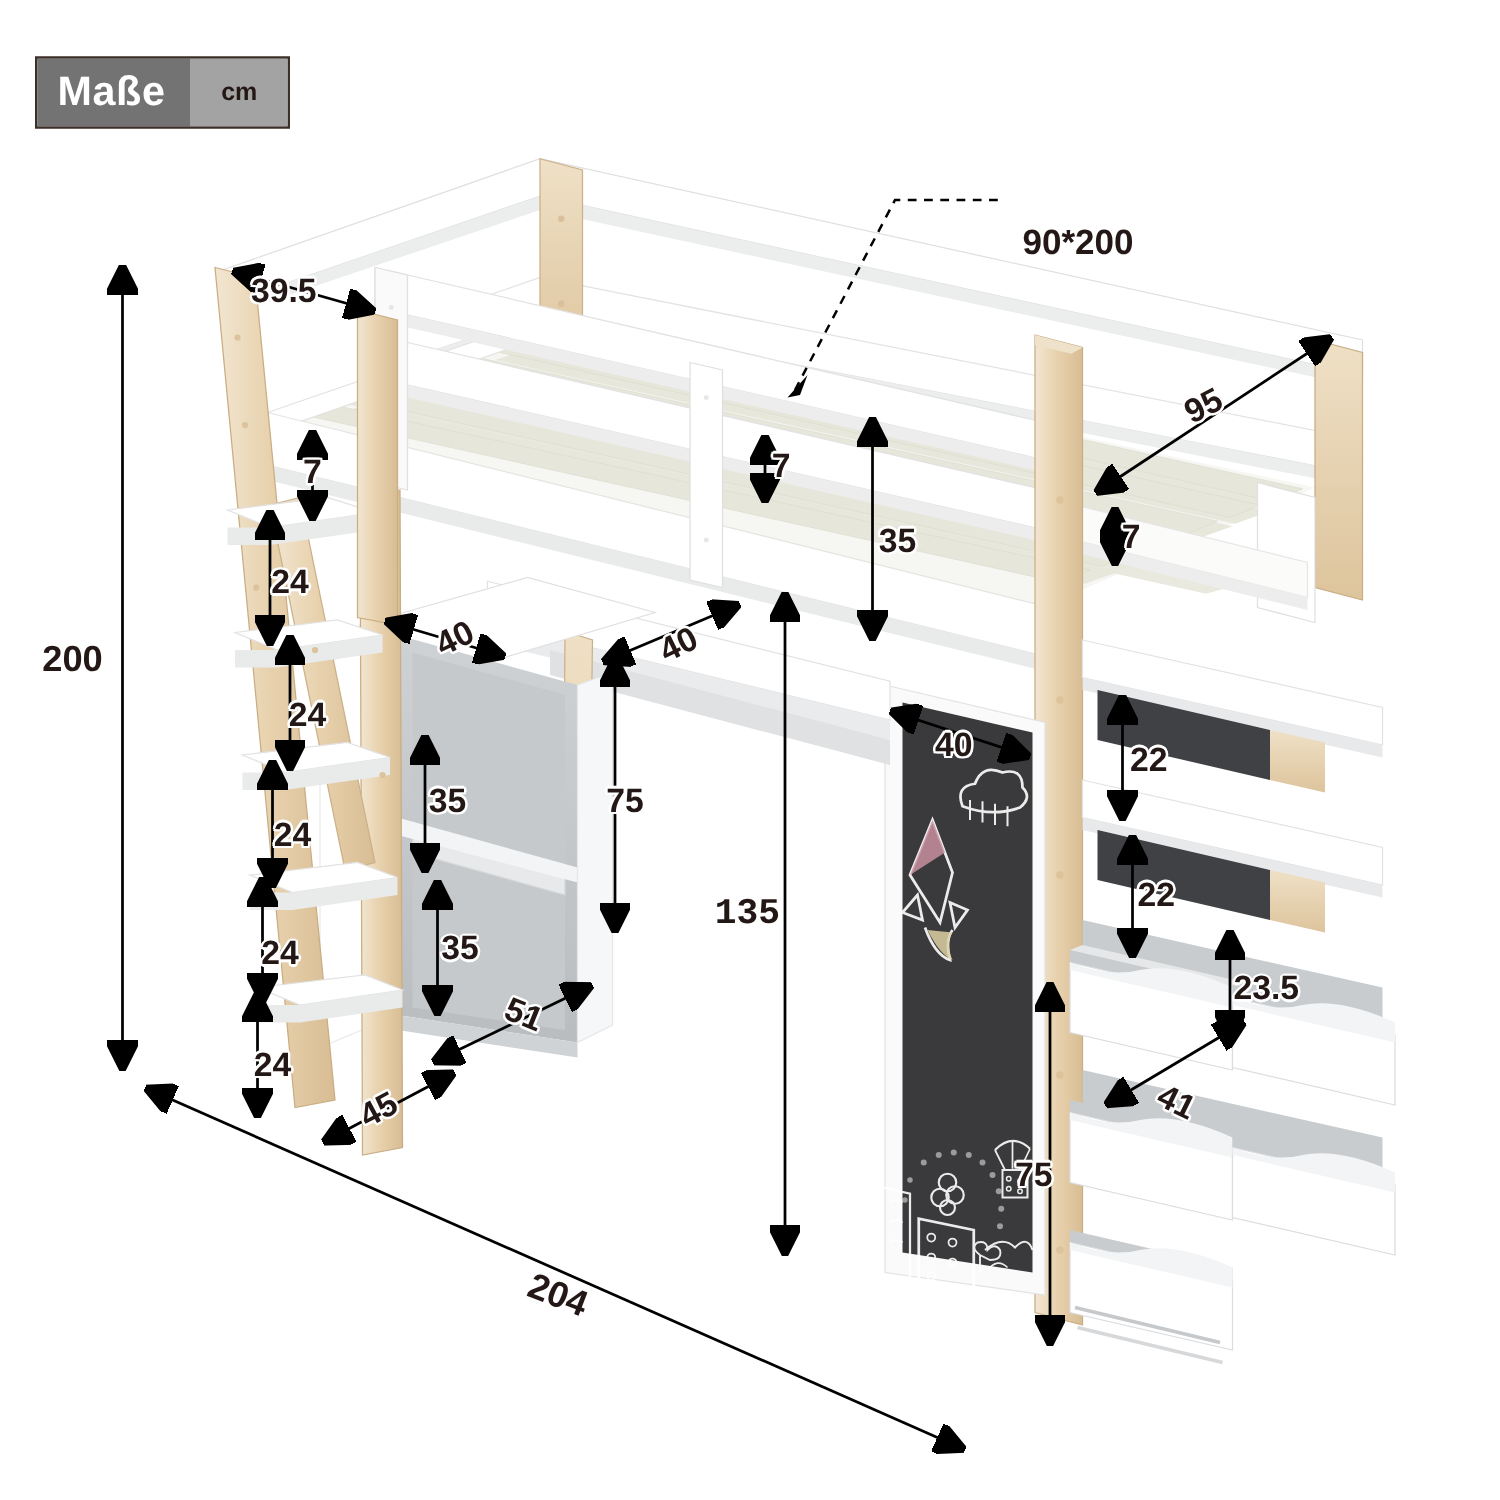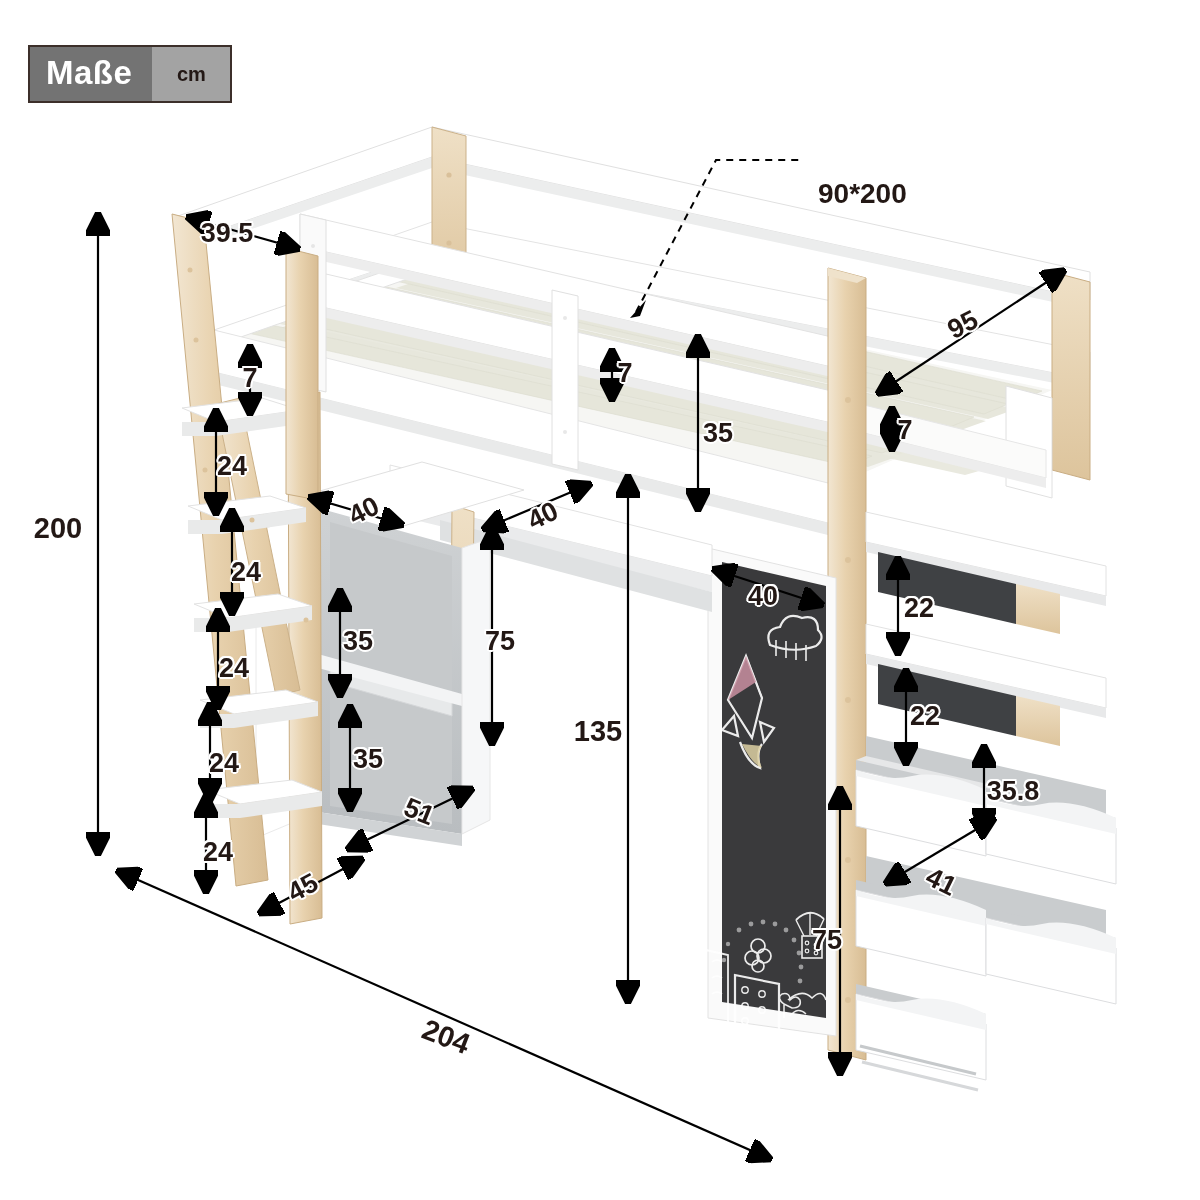--- a/index.html
+++ b/index.html
@@ -440,27 +440,27 @@
       <div class="dim" style="left: 234px; top: 668px; transform: translate(-50%, -50%) rotate(0deg);">24</div>
       <div class="dim" style="left: 224px; top: 763px; transform: translate(-50%, -50%) rotate(0deg);">24</div>
       <div class="dim" style="left: 218px; top: 852px; transform: translate(-50%, -50%) rotate(0deg);">24</div>
       <div class="dim" style="left: 303px; top: 888px; transform: translate(-50%, -50%) rotate(-28deg);">45</div>
       <div class="dim" style="left: 364px; top: 511px; transform: translate(-50%, -50%) rotate(-26deg);">40</div>
       <div class="dim" style="left: 543px; top: 516px; transform: translate(-50%, -50%) rotate(-26deg);">40</div>
       <div class="dim" style="left: 358px; top: 641px; transform: translate(-50%, -50%) rotate(0deg);">35</div>
       <div class="dim" style="left: 368px; top: 759px; transform: translate(-50%, -50%) rotate(0deg);">35</div>
       <div class="dim" style="left: 419px; top: 812px; transform: translate(-50%, -50%) rotate(22deg);">51</div>
       <div class="dim" style="left: 500px; top: 641px; transform: translate(-50%, -50%) rotate(0deg);">75</div>
-      <div class="dim lg" style="left: 598px; top: 731px; transform: translate(-50%, -50%) rotate(0deg);">135</div>
+      <div class="dim lg" style="left: 598px; top: 731px; transform: translate(-50%, -50%) rotate(0deg); font-family: Liberation Mono, monospace;">135</div>
       <div class="dim" style="left: 625px; top: 373px; transform: translate(-50%, -50%) rotate(0deg);">7</div>
       <div class="dim" style="left: 718px; top: 433px; transform: translate(-50%, -50%) rotate(0deg);">35</div>
       <div class="dim" style="left: 963px; top: 325px; transform: translate(-50%, -50%) rotate(-27deg);">95</div>
       <div class="dim" style="left: 905px; top: 430px; transform: translate(-50%, -50%) rotate(0deg);">7</div>
       <div class="dim" style="left: 763px; top: 596px; transform: translate(-50%, -50%) rotate(0deg);">40</div>
       <div class="dim" style="left: 919px; top: 608px; transform: translate(-50%, -50%) rotate(0deg);">22</div>
       <div class="dim" style="left: 925px; top: 716px; transform: translate(-50%, -50%) rotate(0deg);">22</div>
-      <div class="dim" style="left: 1013px; top: 791px; transform: translate(-50%, -50%) rotate(0deg);">35.8</div>
+      <div class="dim" style="left: 1013px; top: 791px; transform: translate(-50%, -50%) rotate(0deg);">23.5</div>
       <div class="dim" style="left: 941px; top: 882px; transform: translate(-50%, -50%) rotate(26deg);">41</div>
       <div class="dim" style="left: 827px; top: 940px; transform: translate(-50%, -50%) rotate(0deg);">75</div>
       <div class="dim lg" style="left: 446px; top: 1037px; transform: translate(-50%, -50%) rotate(21deg);">204</div>
     </div>
 
 </div>
 
 </body></html>

